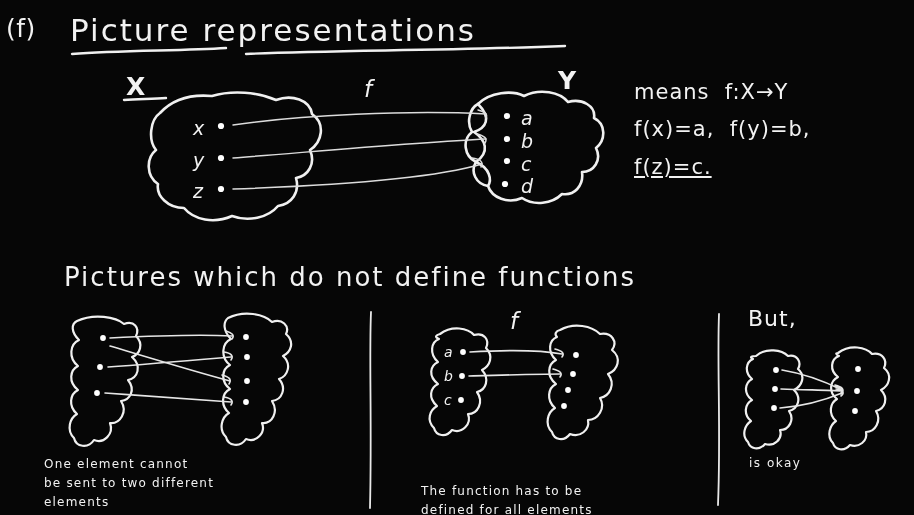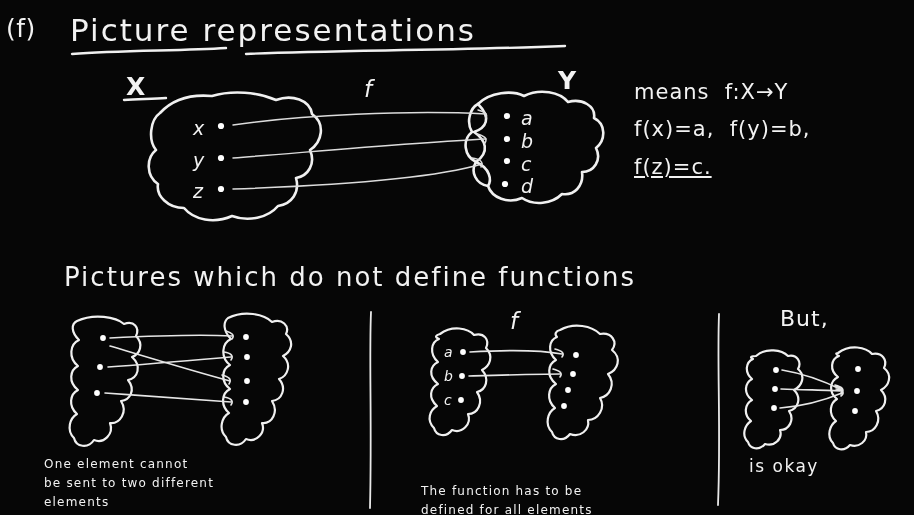--- a/index.html
+++ b/index.html
@@ -10,22 +10,22 @@
   .hw{position:absolute;color:#f2f2f2;white-space:pre;
       font-family:"DejaVu Sans",sans-serif;font-weight:400;letter-spacing:.5px;}
   .title{font-size:31px;letter-spacing:2px;}
   .tag{font-size:25px;}
   .setlab{font-size:25px;font-weight:700;letter-spacing:1px;}
   .flab{font-size:23px;font-style:italic;}
   .elem{font-size:19px;font-style:italic;}
   .note{font-size:21px;letter-spacing:1px;}
   .head2{font-size:26px;letter-spacing:2px;}
   .cap{font-size:12px;line-height:19px;letter-spacing:1.2px;}
-  .but{font-size:22px;letter-spacing:1px;margin-left:32px;}
-  .okay{font-size:17px;letter-spacing:1.5px;}
+  .but{font-size:22px;letter-spacing:1px;}
+  .okay{font-size:12px;letter-spacing:1.5px;}
   .selem{font-size:14px;font-style:italic;}
   .stroke{fill:none;stroke:#f0f0f0;stroke-linecap:round;stroke-linejoin:round;}
   .blob{stroke-width:2.6;}
   .sblob{stroke-width:2.2;}
   .arrow{stroke-width:1.5;stroke:#dcdcdc;}
   .arrow2{stroke-width:1.6;stroke:#e6e6e6;}
   .divider{stroke-width:1.8;stroke:#e8e8e8;}
   .ul{stroke-width:2.4;}
   .dot{fill:#fff;}
 </style>

